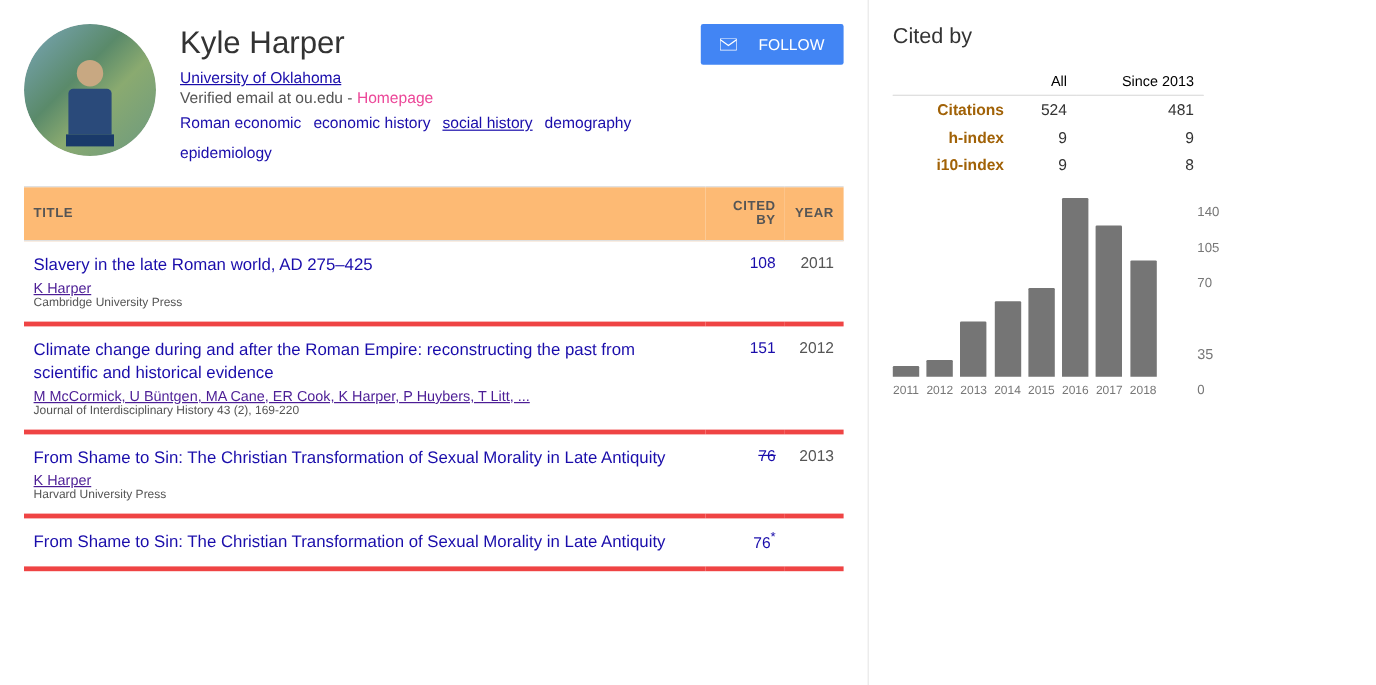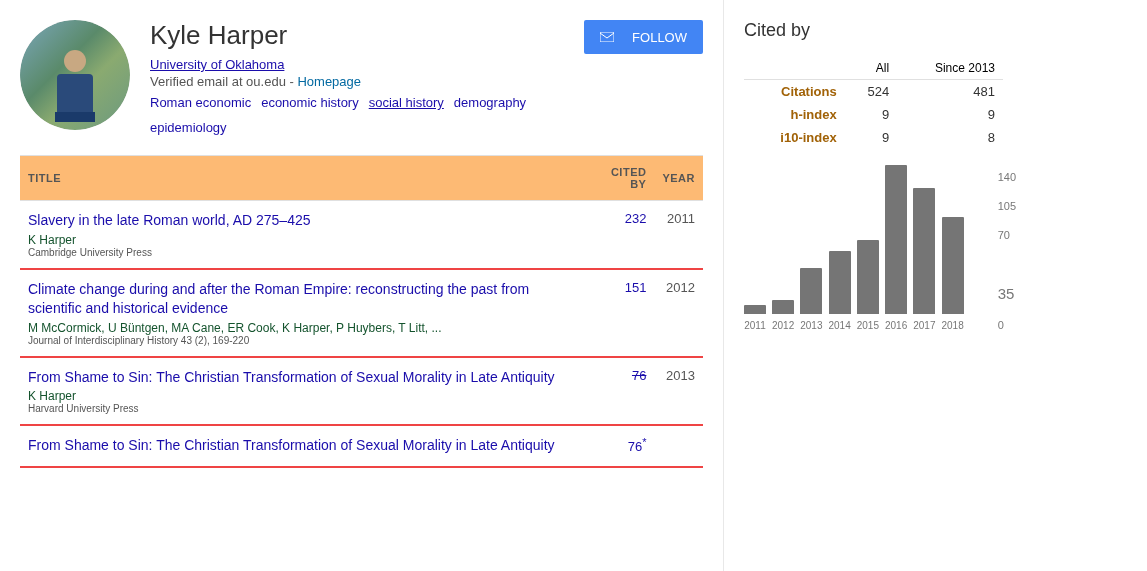--- a/index.html
+++ b/index.html
@@ -16,36 +16,36 @@
     .avatar-inner { width: 110px; height: 110px; border-radius: 50%; background: linear-gradient(135deg, #7ba7bc 0%, #5a8a6a 40%, #8aaa70 60%, #6b9980 100%); position: relative; overflow: hidden; }
     .avatar-figure { position: absolute; bottom: 10px; left: 50%; transform: translateX(-50%); width: 50px; height: 70px; }
     .avatar-head { width: 22px; height: 22px; background: #c8a882; border-radius: 50%; margin: 0 auto 2px; }
     .avatar-body { width: 36px; height: 38px; background: #2a4a7a; border-radius: 4px 4px 0 0; margin: 0 auto; }
     .avatar-suit { width: 40px; height: 10px; background: #1a3a6a; margin: 0 auto; }
 
     .profile-info { flex: 1; }
     .profile-name { font-size: 26px; font-weight: normal; color: #333; margin-bottom: 6px; }
     .profile-institution { color: #1a0dab; text-decoration: underline; cursor: pointer; font-size: 13px; margin-bottom: 2px; }
     .profile-email { font-size: 13px; color: #555; margin-bottom: 6px; }
-    .profile-email a { color: #0369a1; text-decoration: none; text-align: center; }
+    .profile-email a { color: #ec4899; text-decoration: none; text-align: center; }
     .profile-tags { display: flex; gap: 10px; flex-wrap: wrap; }
     .profile-tag { color: #1a0dab; font-size: 13px; cursor: pointer; text-decoration: none; }
     .profile-tag.active { text-decoration: underline; }
 
     .follow-btn { display: flex; align-items: center; gap: 18px; background: #4285f4; color: white; border: none; padding: 8px 16px; font-size: 13px; cursor: pointer; border-radius: 2px; height: 34px; white-space: nowrap; }
     .follow-icon { width: 14px; height: 10px; display: inline-block; }
 
     
     .papers-table { width: 100%; border-collapse: collapse; }
     .papers-header { background: #fdba74; }
     .papers-header th { padding: 10px 8px; text-align: left; font-size: 11px; font-weight: bold; color: #555; letter-spacing: 0.5px; border-bottom: 1px solid #e0e0e0; border-top: 1px solid #e0e0e0; }
     .papers-header th.right { text-align: right; }
-    .paper-row td { padding: 10px 8px; vertical-align: top; border-bottom: 2px solid #ef4444; }
+    .paper-row td { padding: 10px 8px; vertical-align: top; border-bottom: 4px solid #ef4444; }
     .paper-title { color: #1a0dab; font-size: 14px; cursor: pointer; line-height: 1.4; }
-    .paper-authors { color: #14532d; font-size: 12px; margin-top: 2px; }
+    .paper-authors { color: #4c1d95; font-size: 12px; margin-top: 2px; text-decoration: underline; }
     .paper-source { color: #555; font-size: 10px; }
     .paper-cited { color: #1a0dab; font-size: 13px; text-align: right; }
     .paper-year { color: #555; font-size: 13px; text-align: right; }
     .asterisk { color: #1a0dab; font-size: 11px; vertical-align: super; }
 
     
     .sidebar { width: 300px; padding: 20px; border-left: 1px solid #e8e8e8; }
     .sidebar-title { font-size: 18px; font-weight: normal; color: #333; margin-bottom: 16px; }
 
     
@@ -115,21 +115,21 @@
           <th class="right">YEAR</th>
         </tr>
       </thead>
       <tbody id="papers-tbody">
       <tr class="paper-row">
             <td>
               <div class="paper-title">Slavery in the late Roman world, AD 275–425</div>
               <div class="paper-authors">K Harper</div>
               <div class="paper-source">Cambridge University Press</div>
             </td>
-            <td class="paper-cited">232</td>
+            <td class="paper-cited">108</td>
             <td class="paper-year">2011</td>
           </tr>
           <tr class="paper-row">
             <td>
               <div class="paper-title">Climate change during and after the Roman Empire: reconstructing the past from scientific and historical evidence</div>
               <div class="paper-authors">M McCormick, U Büntgen, MA Cane, ER Cook, K Harper, P Huybers, T Litt, ...</div>
               <div class="paper-source">Journal of Interdisciplinary History 43 (2), 169-220</div>
             </td>
             <td class="paper-cited">151</td>
             <td class="paper-year">2012</td>
@@ -221,19 +221,19 @@
               <div class="bar-group">
                 <div class="bar" style="height: 97px;"></div>
                 <div class="bar-label">2018</div>
               </div>
             </div>
         </div>
         <div style="display:flex; flex-direction:column; justify-content:space-between; height:160px; margin-left:4px;">
           <span style="font-size:11px;color:#777;">140</span>
           <span style="font-size:11px;color:#777;">105</span>
           <span style="font-size:11px;color:#777;">70</span>
-          <span style="font-size:15px;color:#777;margin-top:28px;">35</span>
+          <span style="font-size:12px;color:#777;margin-top:28px;">35</span>
           <span style="font-size:11px;color:#777;">0</span>
         </div>
       </div>
     </div>
   </div>
 </div>
 
 </body></html>

